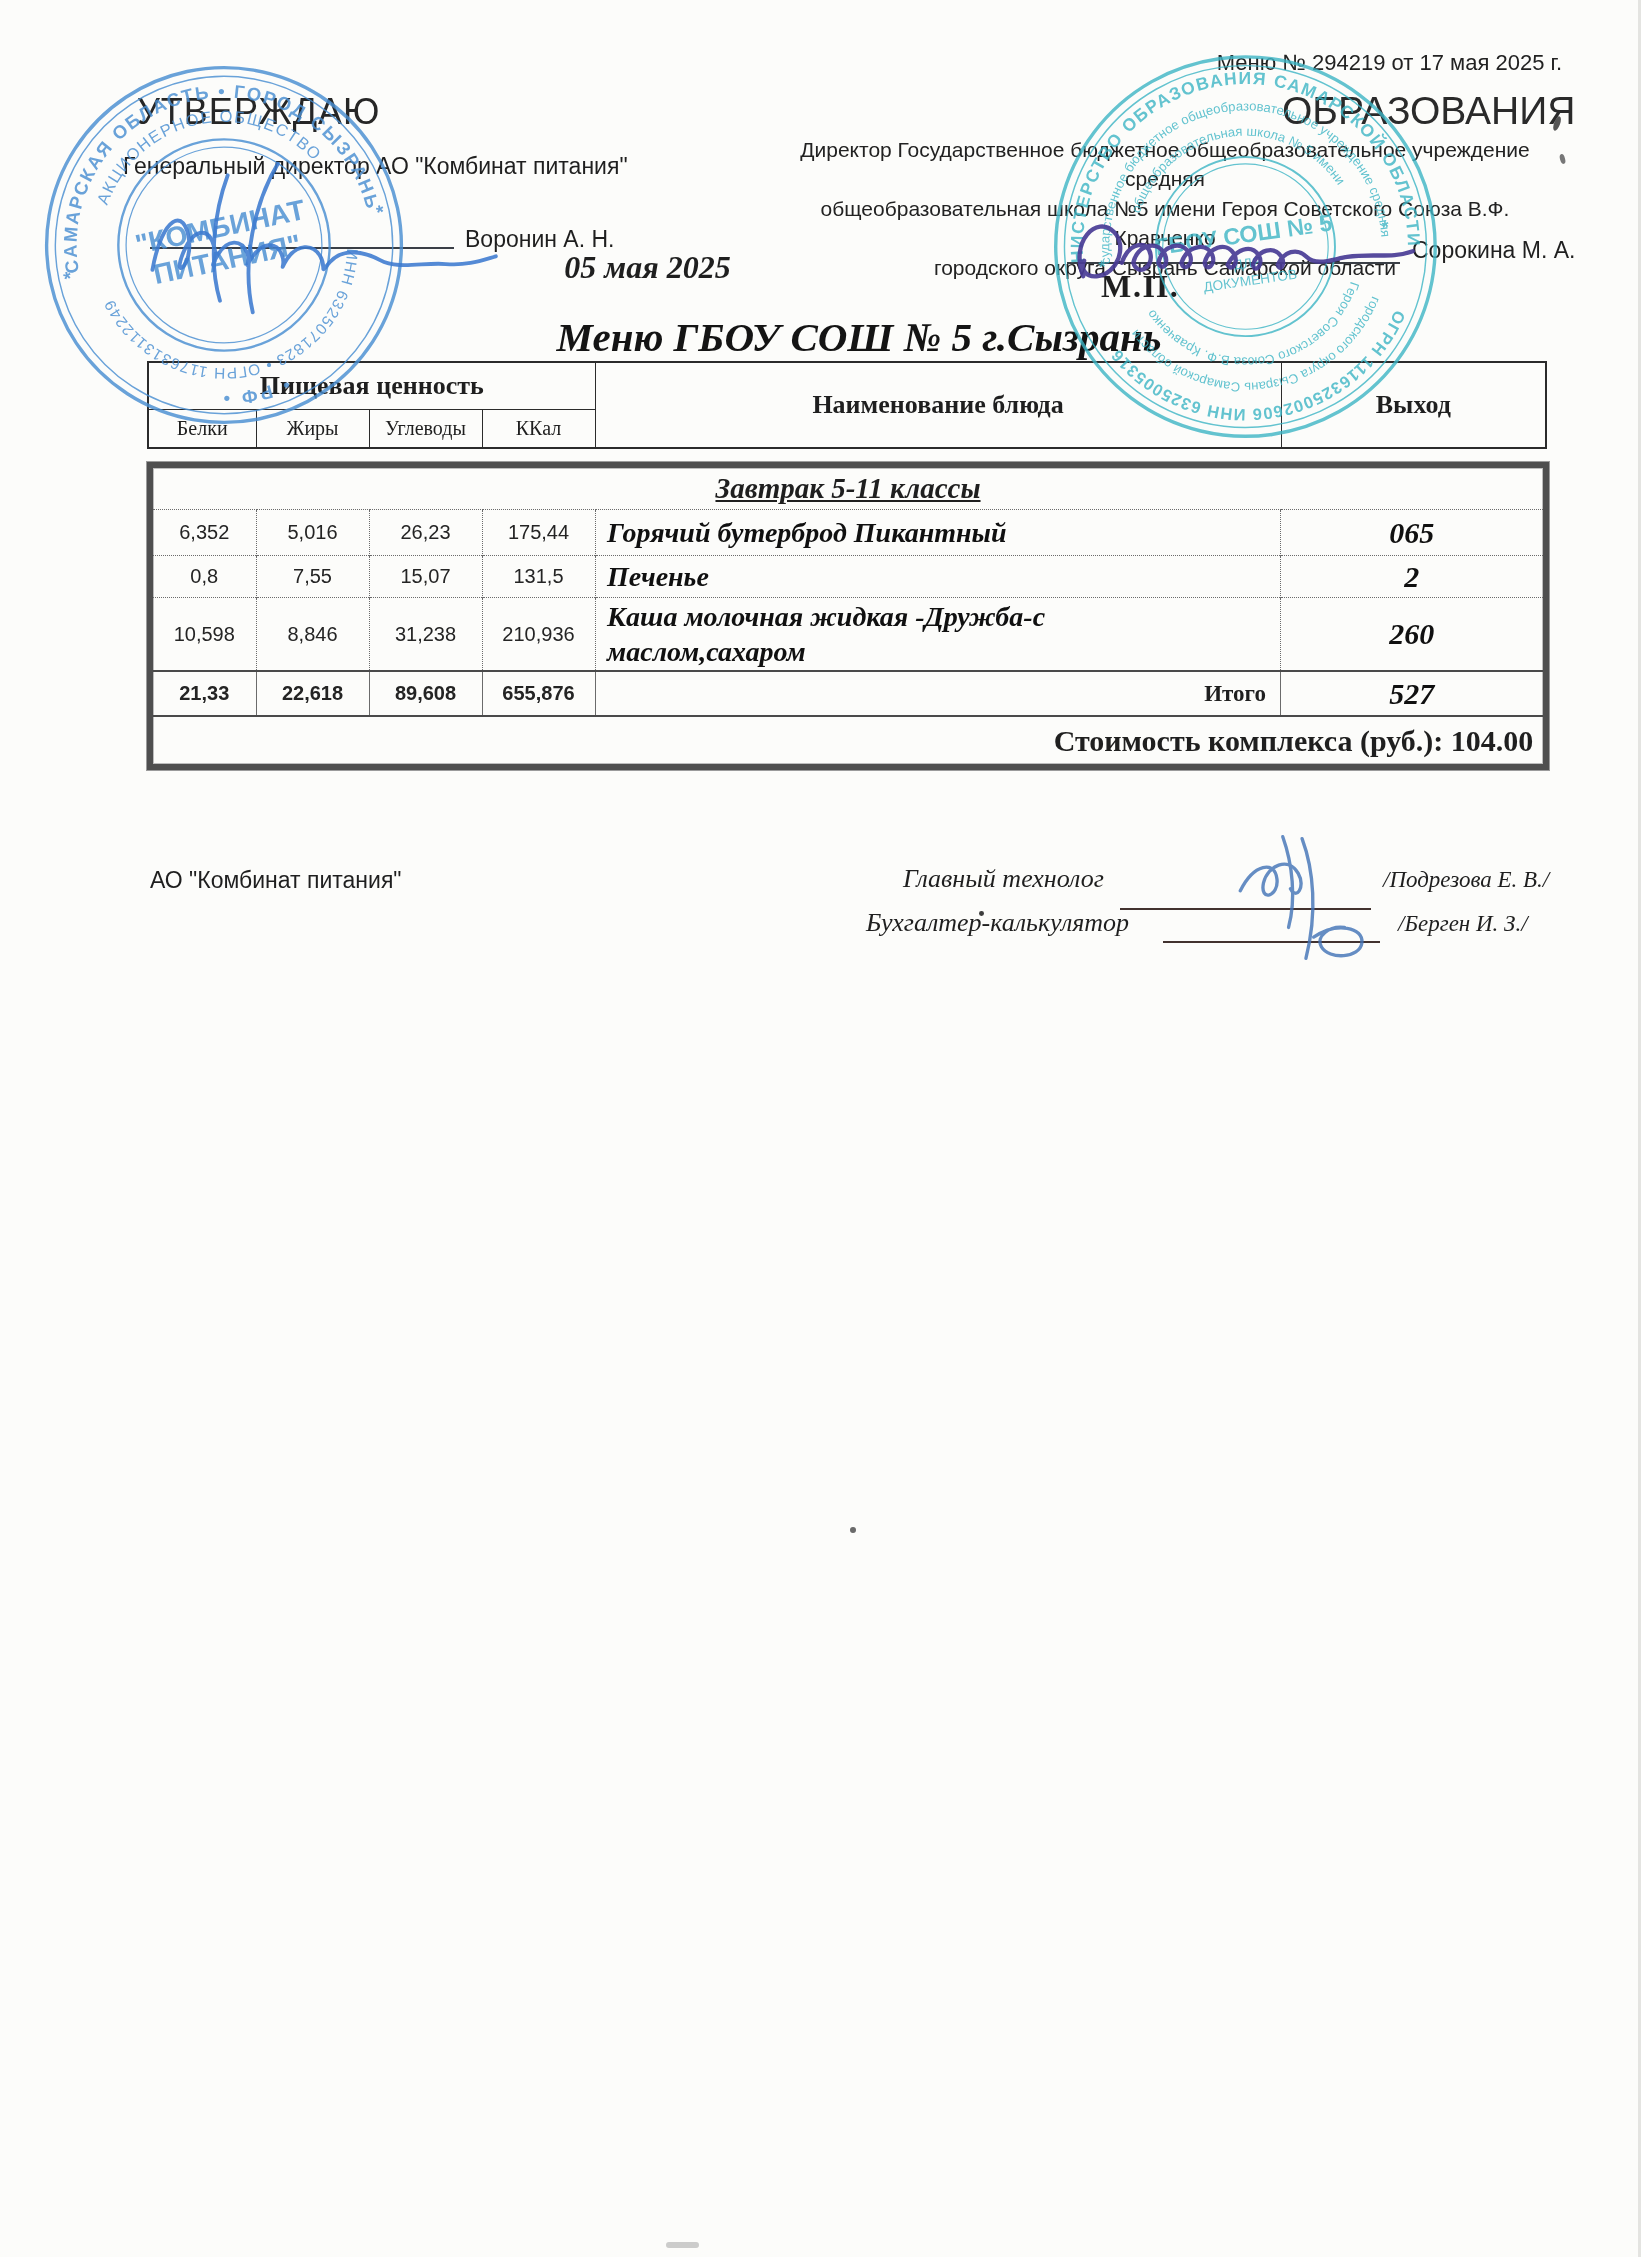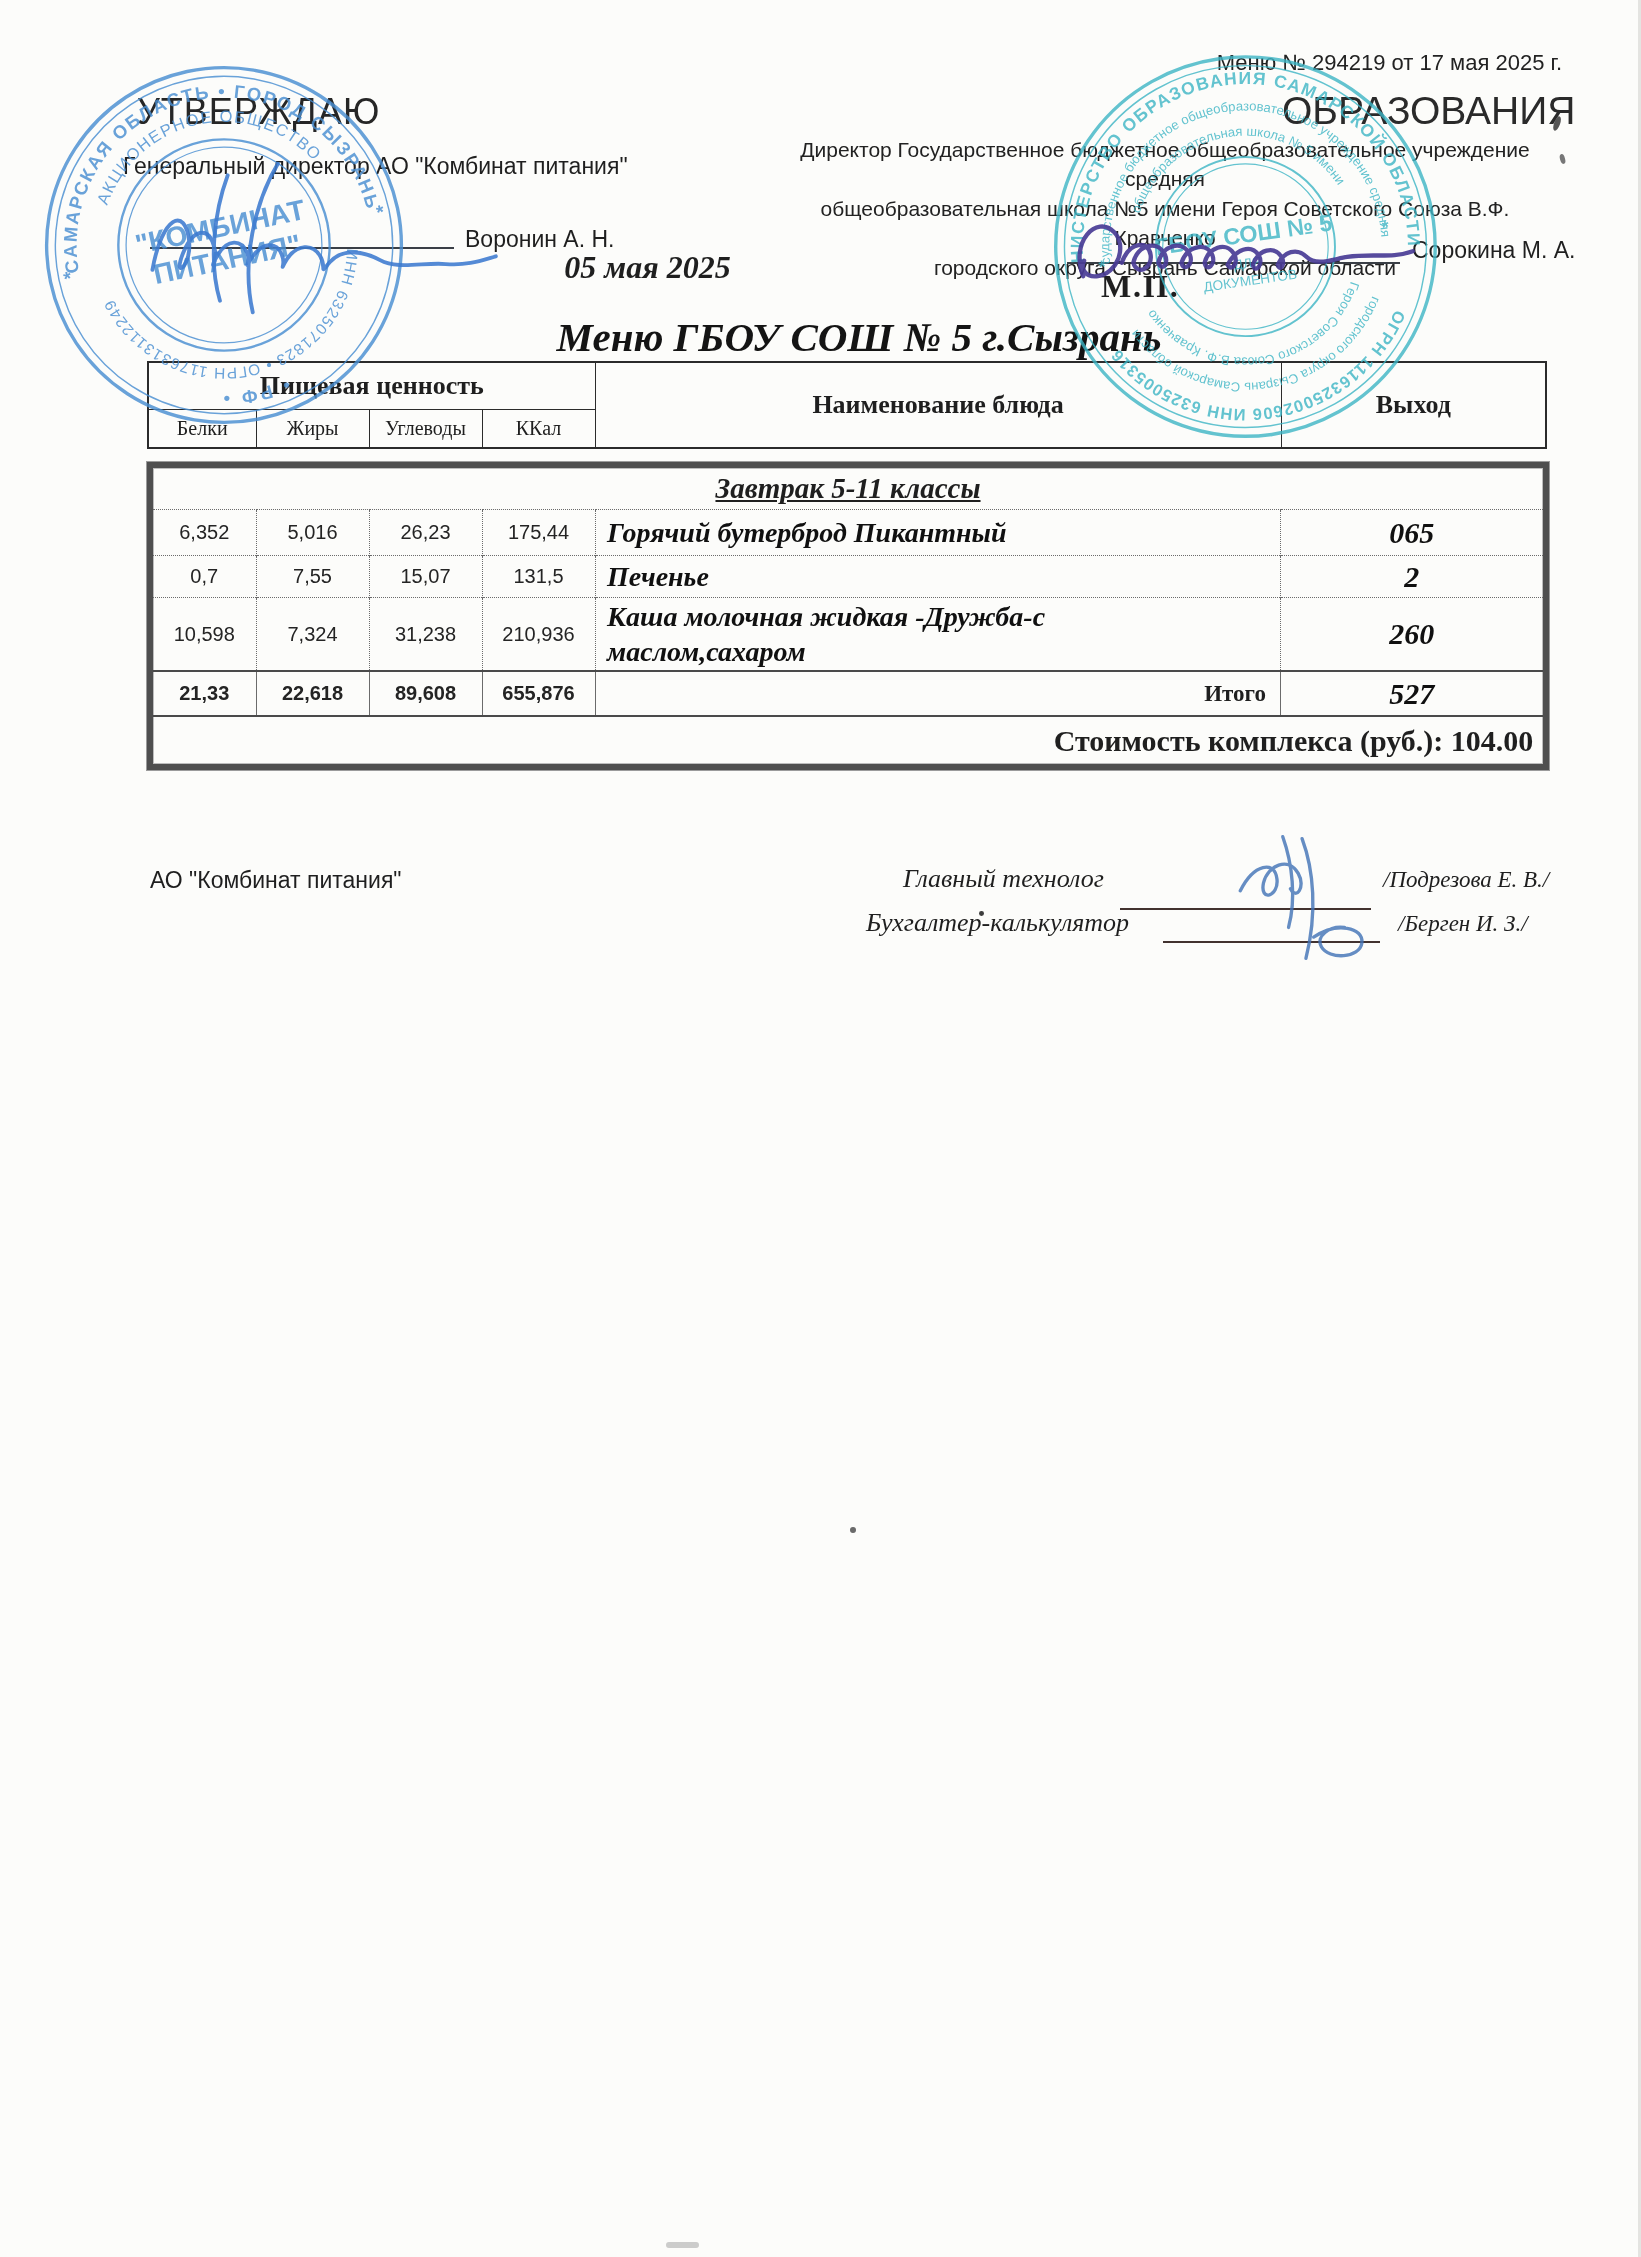--- a/index.html
+++ b/index.html
@@ -152,31 +152,31 @@
       <tr class="data-row" style="height:46px">
         <td class="num">6,352</td>
         <td class="num">5,016</td>
         <td class="num">26,23</td>
         <td class="num">175,44</td>
         <td class="dish">Горячий бутерброд Пикантный</td>
         <td class="out">065</td>
       </tr>
 
       <tr class="data-row" style="height:42px">
-        <td class="num">0,7</td>
+        <td class="num">0,8</td>
         <td class="num">7,55</td>
         <td class="num">15,07</td>
         <td class="num">131,5</td>
         <td class="dish">Печенье</td>
         <td class="out">2</td>
       </tr>
 
       <tr class="data-row" style="height:70px">
         <td class="num">10,598</td>
-        <td class="num">7,324</td>
+        <td class="num">8,846</td>
         <td class="num">31,238</td>
         <td class="num">210,936</td>
         <td class="dish">Каша молочная жидкая -Дружба-с
 маслом,сахаром</td>
         <td class="out">260</td>
       </tr>
 
 
       <tr class="total-row">
         <td class="num">21,33</td>

